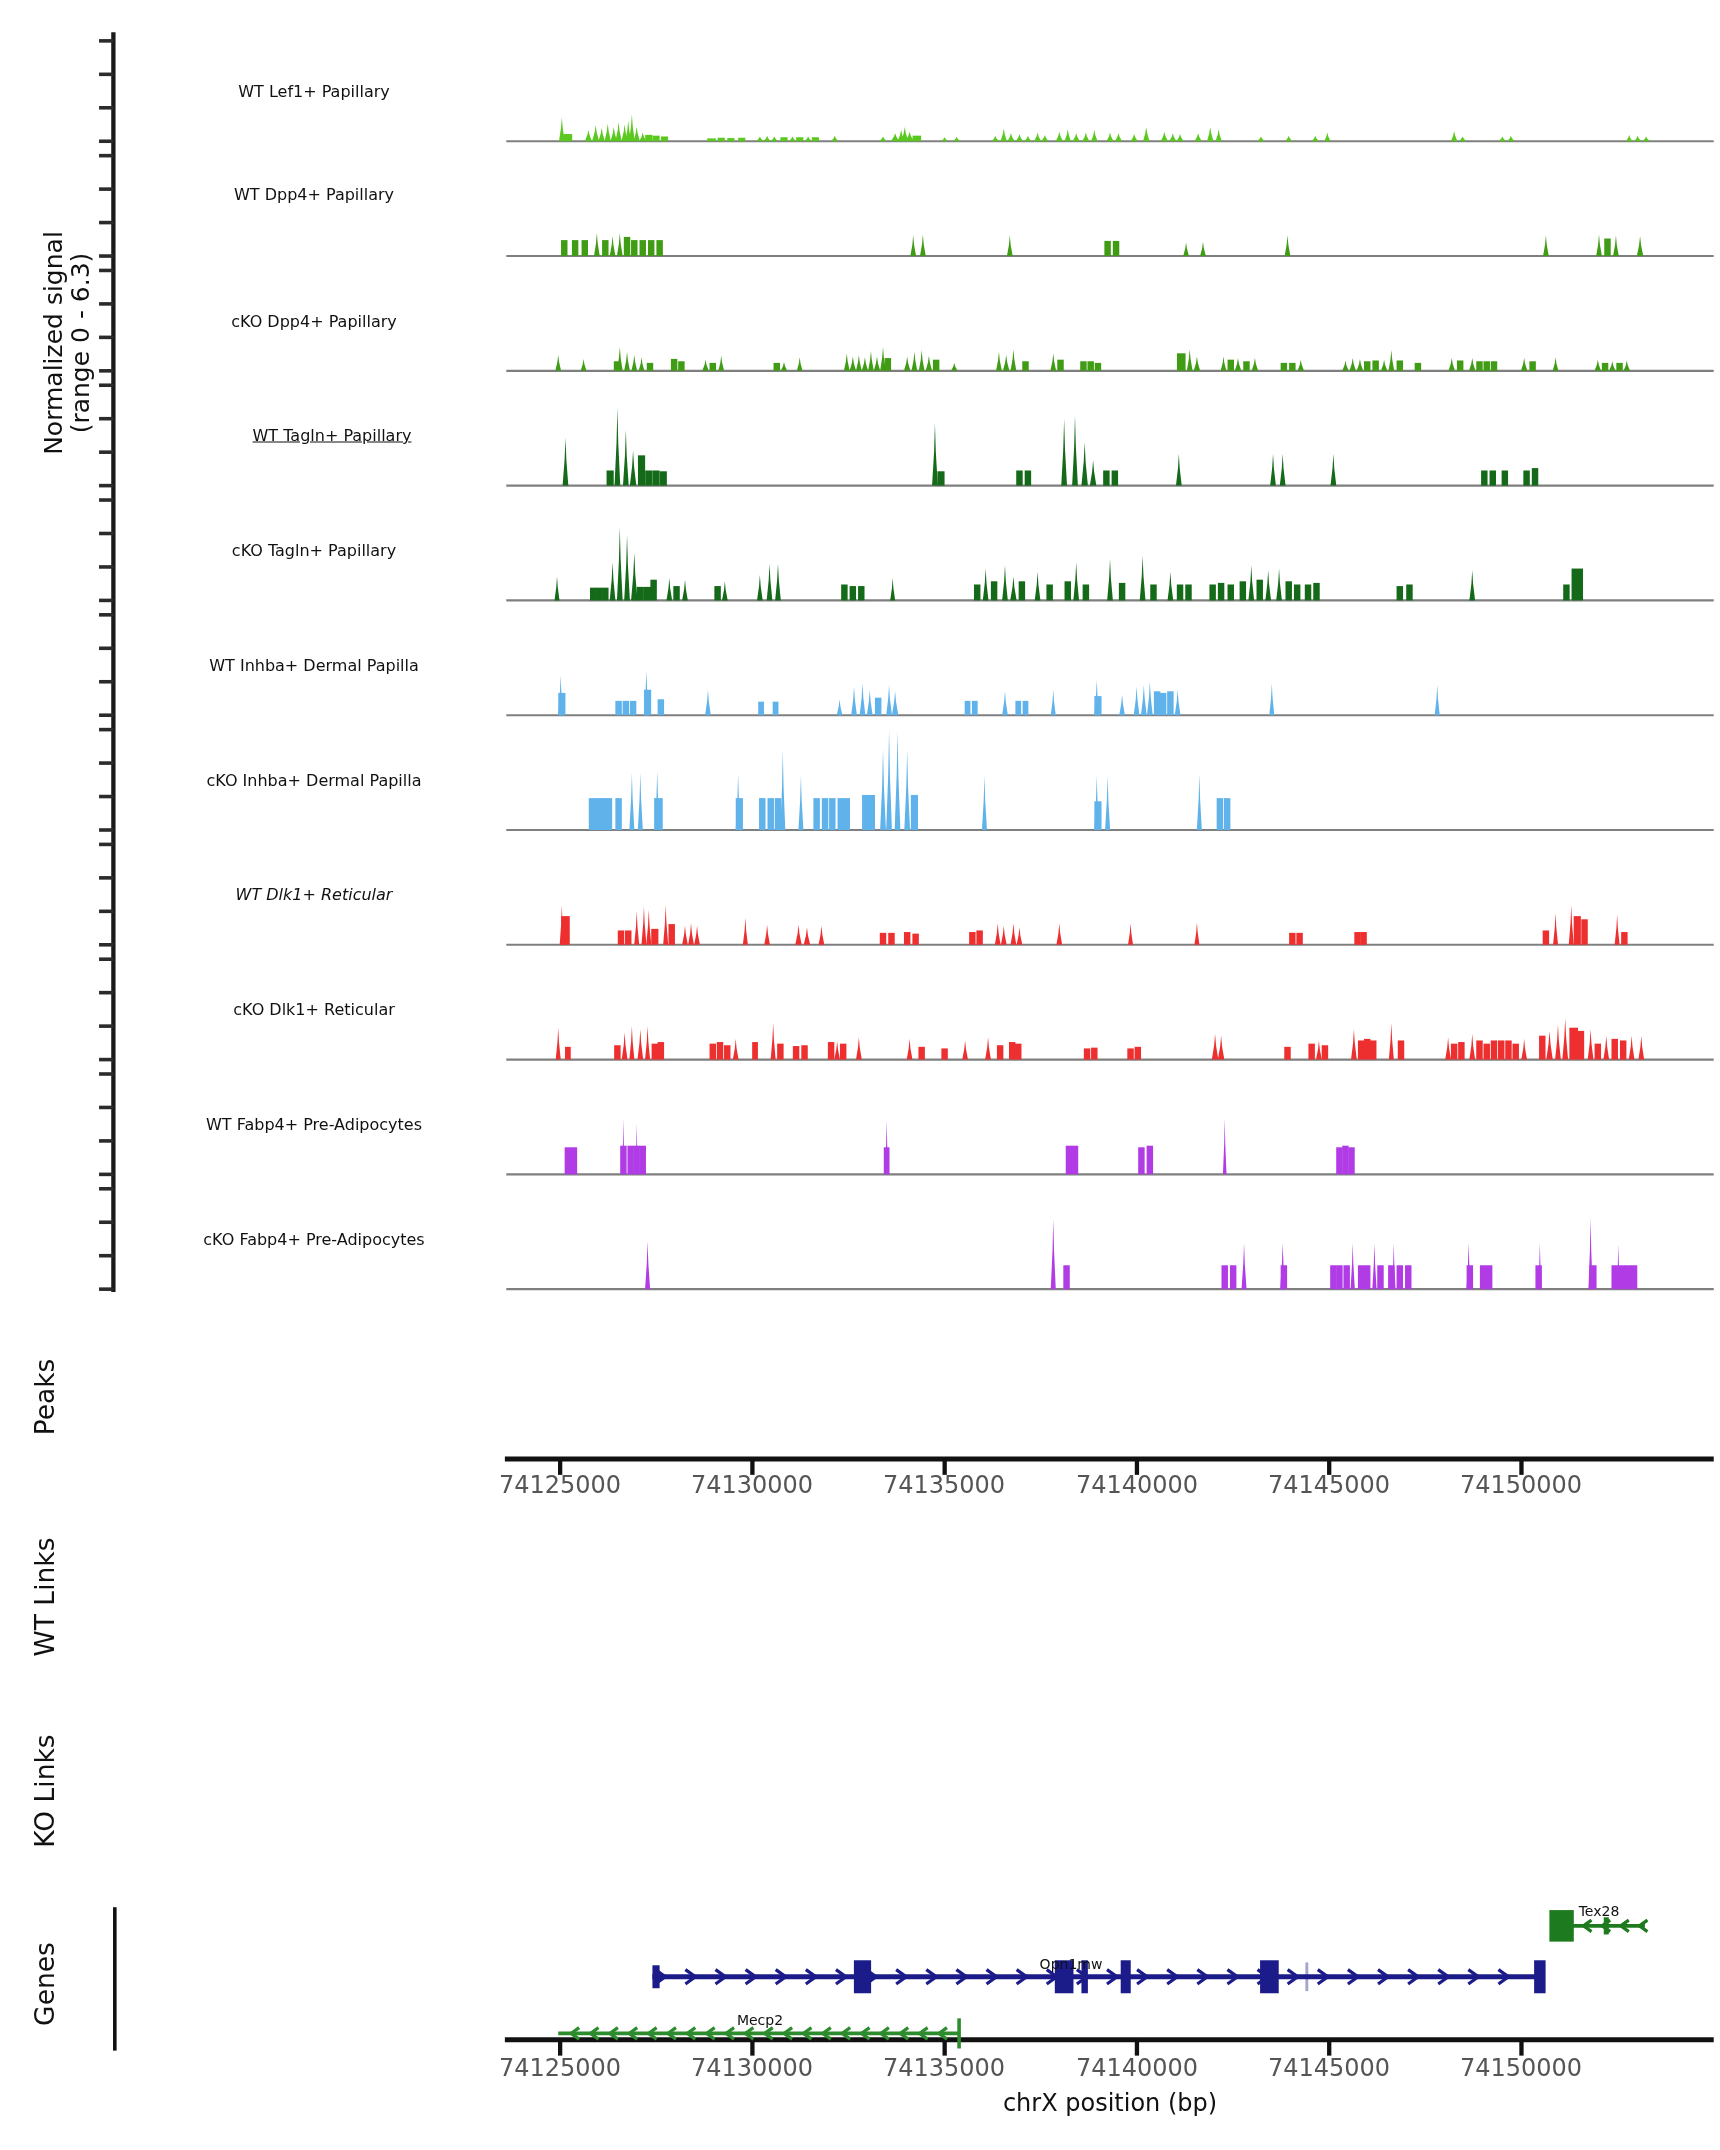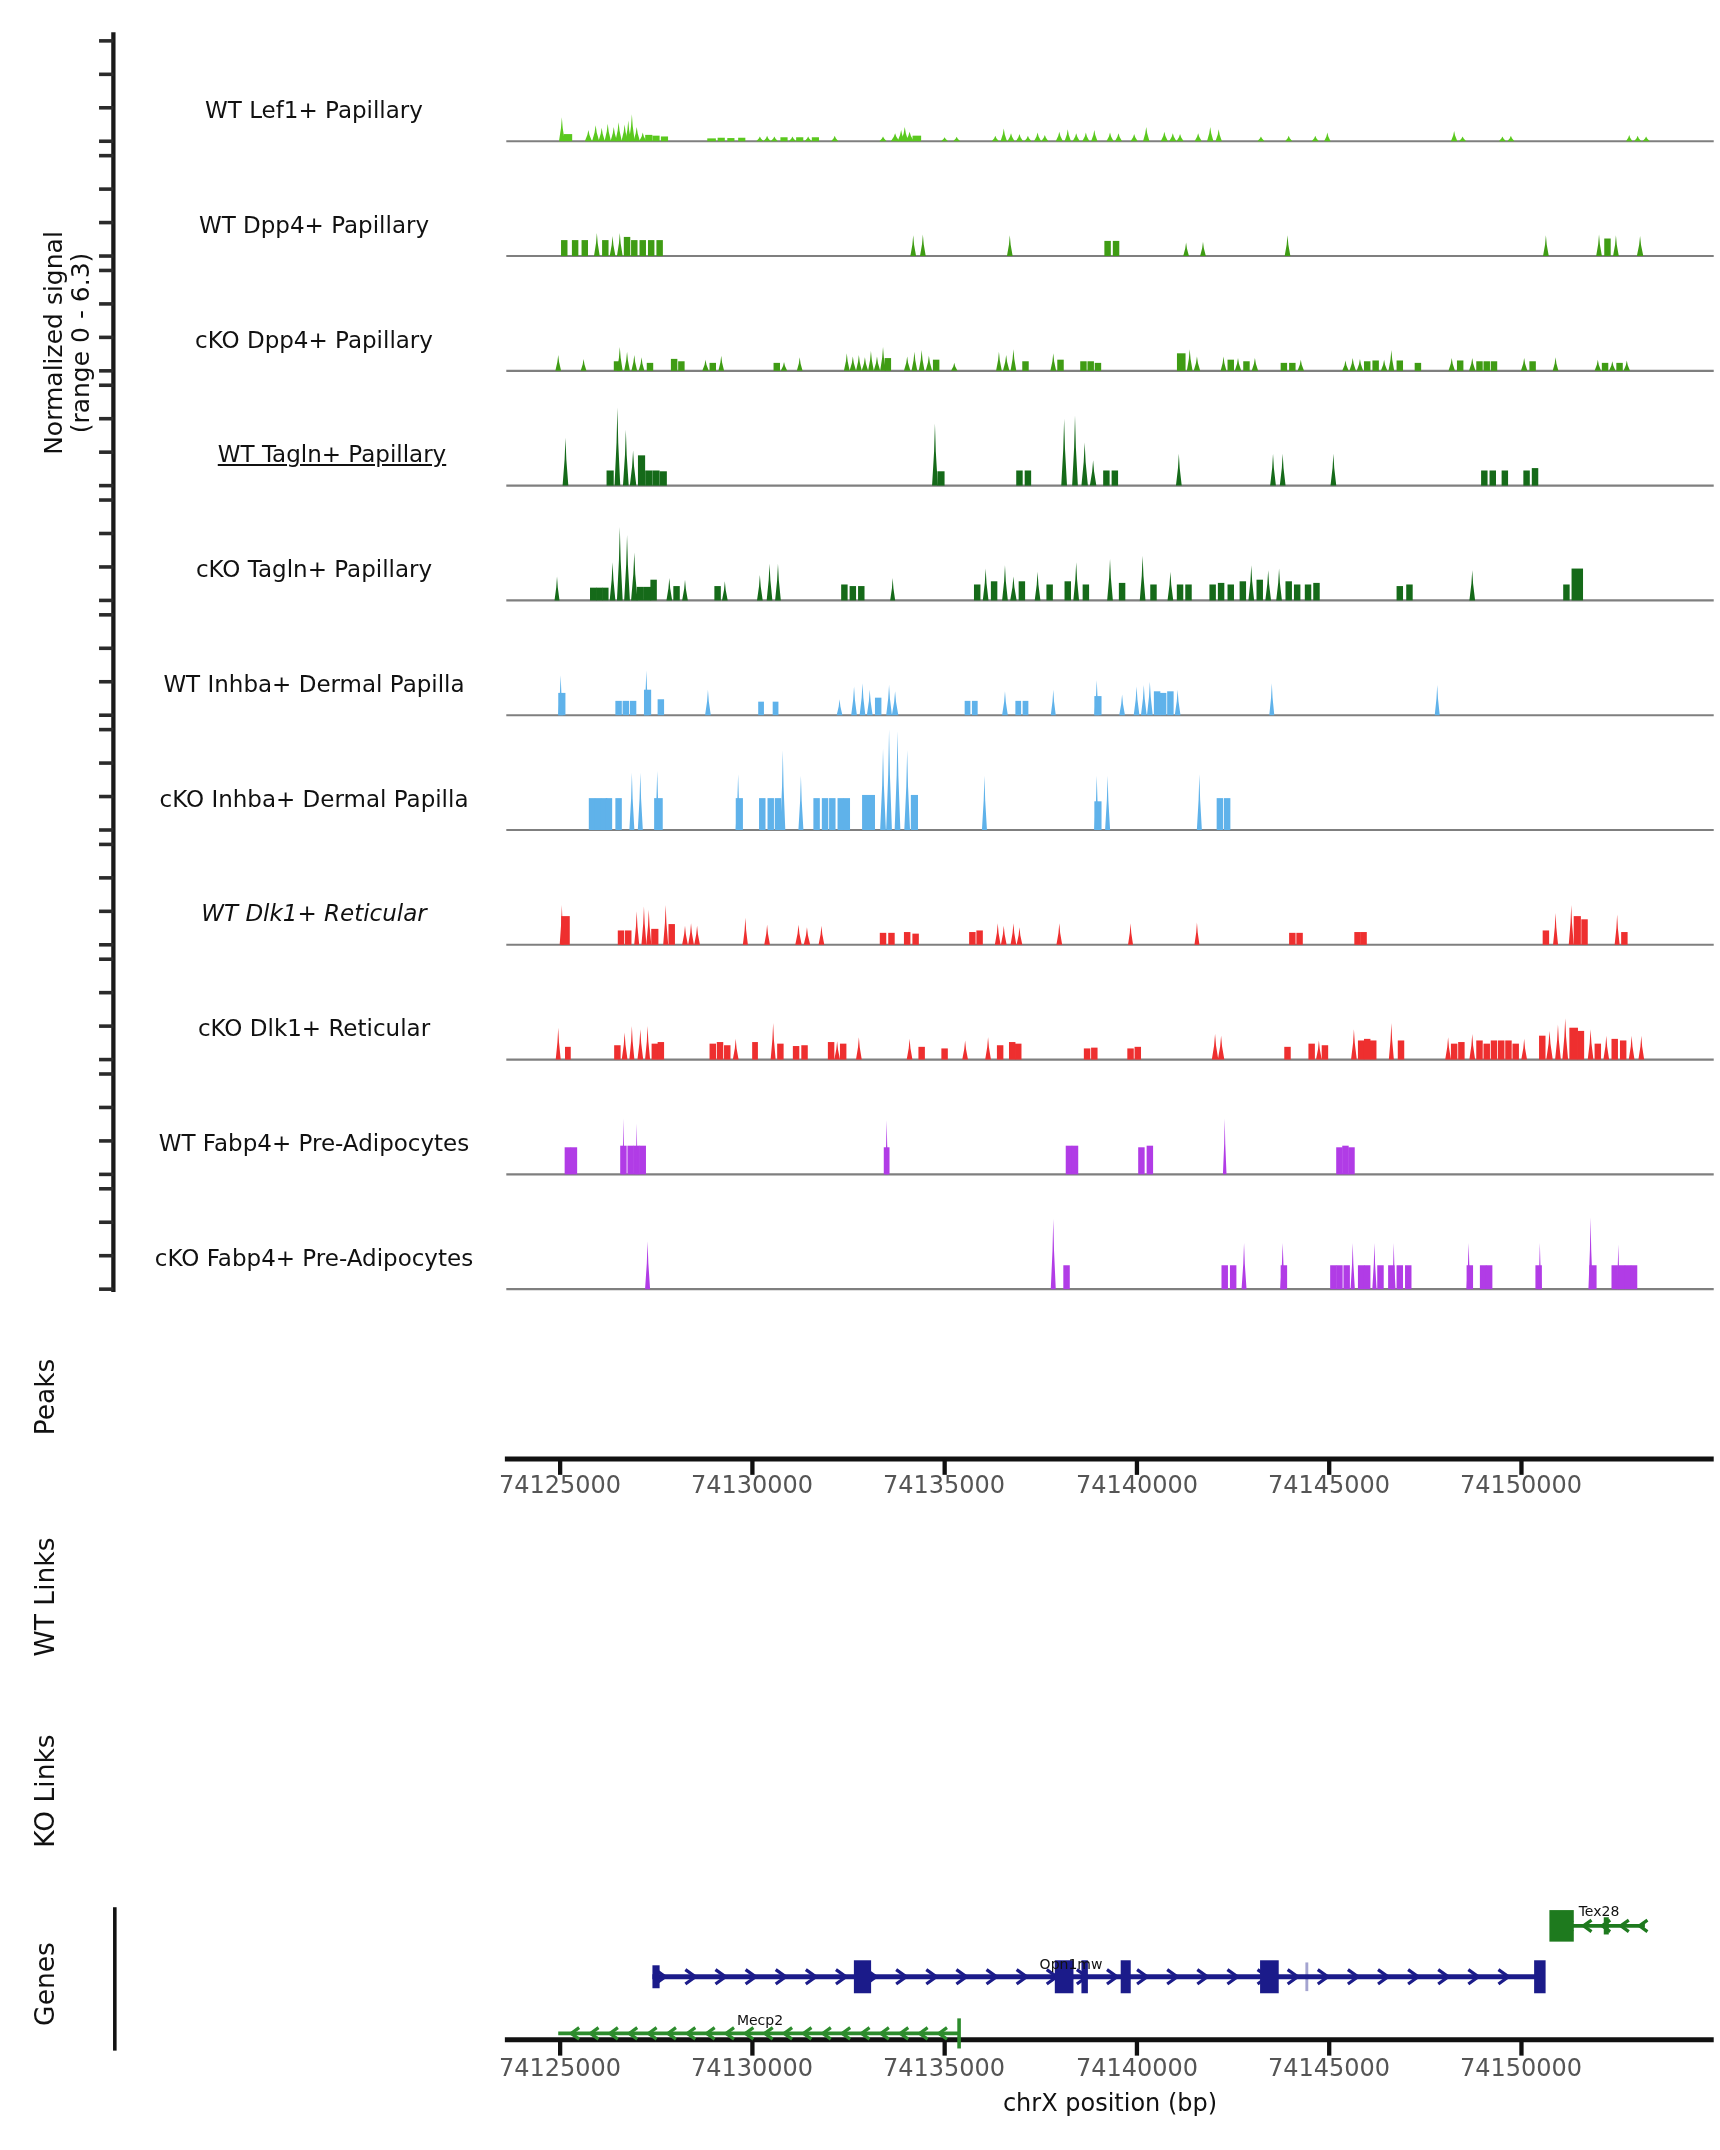--- a/index.html
+++ b/index.html
@@ -4,21 +4,21 @@
 <style>
   html,body{margin:0;padding:0;background:#ffffff;}
   #root{position:relative;width:1721px;height:2151px;background:#ffffff;overflow:hidden;
         font-family:"DejaVu Sans","Liberation Sans",sans-serif;color:#1a1a1a;}
   #chart-svg{position:absolute;left:0;top:0;}
   .abs{position:absolute;}
   .center{transform:translate(-50%,-50%);white-space:nowrap;}
   .vlabel{position:absolute;transform:translate(-50%,-50%) rotate(-90deg);white-space:nowrap;}
   .ylab{font-size:25px;color:#111;}
   .seclab{font-size:26.5px;color:#111;}
-  .tracklab{font-size:23px;color:#111;margin-top:19px;}
+  .tracklab{font-size:16px;color:#111;}
   .ticklab{font-size:24px;color:#555;}
   .genelab{font-size:14px;color:#111;}
   .xtitle{font-size:24px;color:#111;}
 </style>
 </head>
 <body>
 
 <div id="root">
   <svg id="chart-svg" width="1721" height="2151" viewBox="0 0 2400 3000">
       <line x1="706" x2="2390" y1="197" y2="197" stroke="#7f7f7f" stroke-width="3"></line>
@@ -682,21 +682,21 @@
 
   <div class="vlabel seclab" id="sec-peaks" style="left: 44px; top: 1397px;">Peaks</div>
   <div class="vlabel seclab" id="sec-wt" style="left: 44px; top: 1597px;">WT Links</div>
   <div class="vlabel seclab" id="sec-ko" style="left: 44px; top: 1791px;">KO Links</div>
   <div class="vlabel seclab" id="sec-genes" style="left: 44px; top: 1984px;">Genes</div>
 
   <div class="abs center xtitle" id="xtitle" style="left: 1110px; top: 2103px;">chrX position (bp)</div>
 
   <div id="track-labels">
       <div class="abs center tracklab" style="left: 314px; top: 91px;">WT Lef1+ Papillary</div>
-      <div class="abs center tracklab" style="left: 314px; top: 206px;">WT Dpp4+ Papillary</div>
+      <div class="abs center tracklab" style="left: 314px; top: 194px;">WT Dpp4+ Papillary</div>
       <div class="abs center tracklab" style="left: 314px; top: 321px;">cKO Dpp4+ Papillary</div>
       <div class="abs center tracklab" style="left: 332px; top: 435px; text-decoration: underline;">WT Tagln+ Papillary</div>
       <div class="abs center tracklab" style="left: 314px; top: 550px;">cKO Tagln+ Papillary</div>
       <div class="abs center tracklab" style="left: 314px; top: 665px;">WT Inhba+ Dermal Papilla</div>
       <div class="abs center tracklab" style="left: 314px; top: 780px;">cKO Inhba+ Dermal Papilla</div>
       <div class="abs center tracklab" style="left: 314px; top: 894px; font-style: italic;">WT Dlk1+ Reticular</div>
       <div class="abs center tracklab" style="left: 314px; top: 1009px;">cKO Dlk1+ Reticular</div>
       <div class="abs center tracklab" style="left: 314px; top: 1124px;">WT Fabp4+ Pre-Adipocytes</div>
       <div class="abs center tracklab" style="left: 314px; top: 1239px;">cKO Fabp4+ Pre-Adipocytes</div>
     </div>

